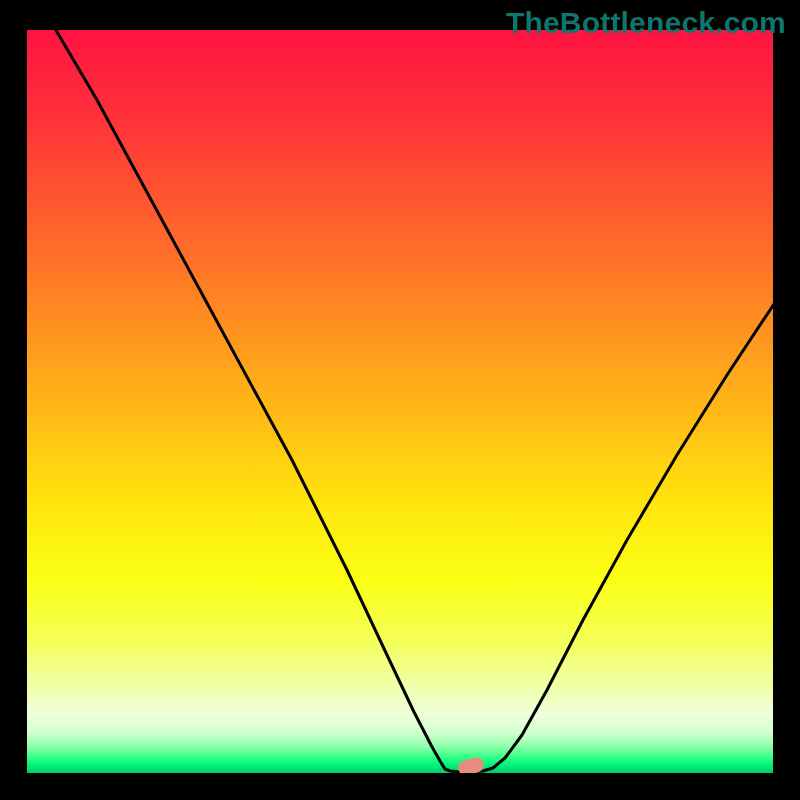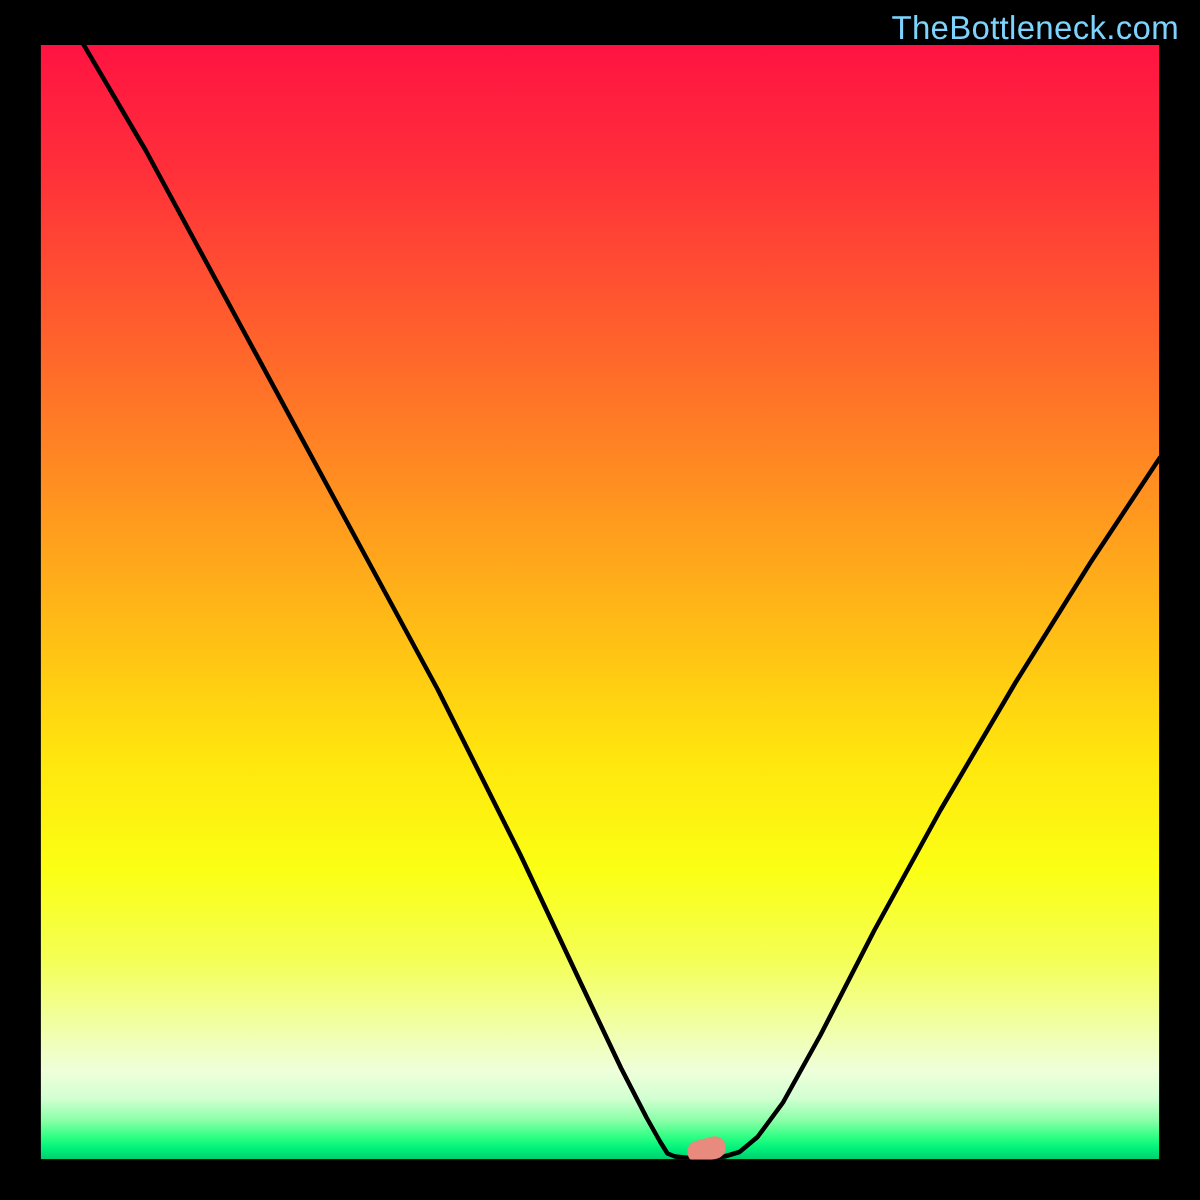--- a/index.html
+++ b/index.html
@@ -13,23 +13,23 @@
   .frame {
     position: relative;
     width: 800px;
     height: 800px;
     background: #000;
   }
   .watermark {
     position: absolute;
     top: 6px;
     right: 14px;
-    color: #7dd3fc;
-    font-size: 22px;
-    font-weight: 400;
+    color: #0f766e;
+    font-size: 30px;
+    font-weight: 700;
     letter-spacing: 0.2px;
     z-index: 20;
   }
   .plot {
     position: absolute;
     left: 27px;
     top: 30px;
     width: 746px;
     height: 743px;
     overflow: hidden;

